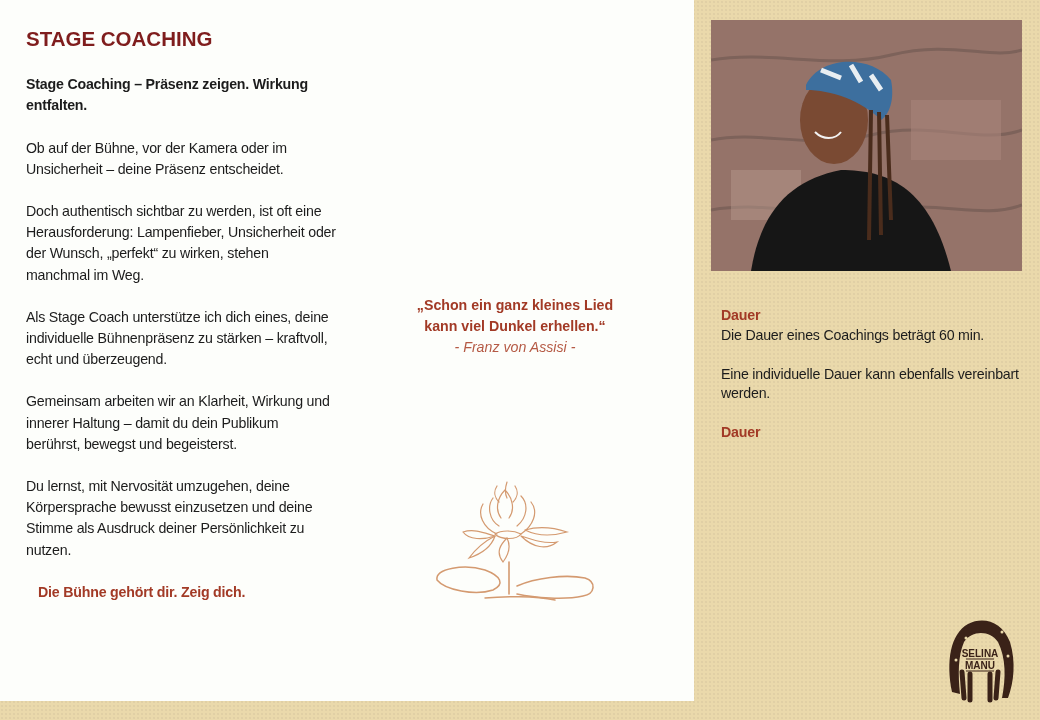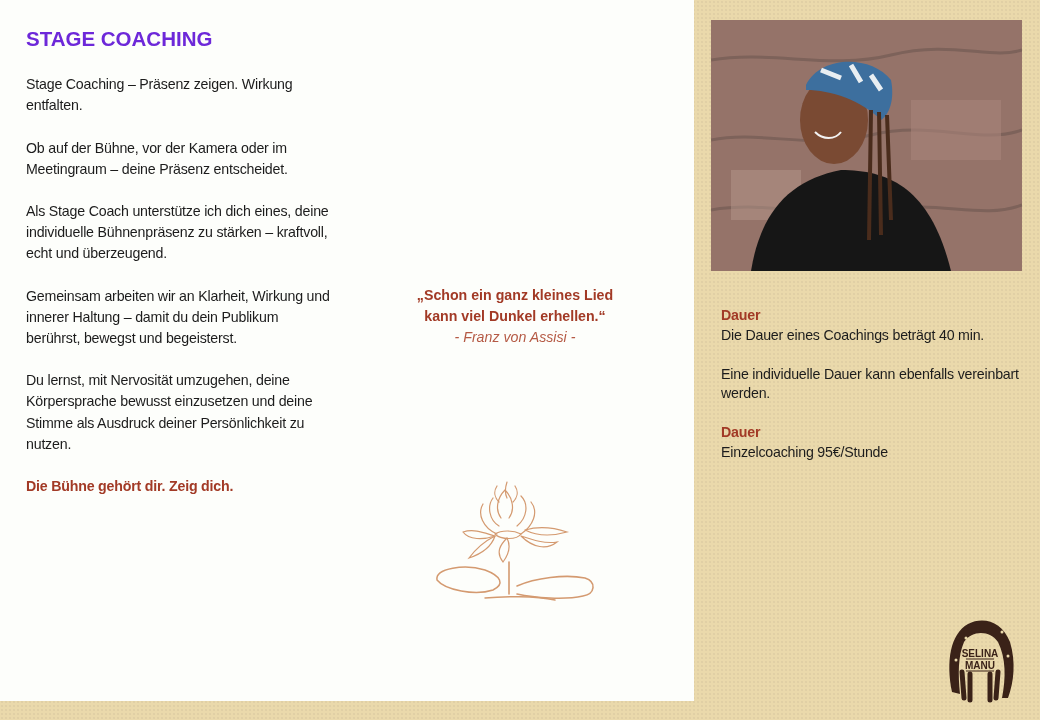--- a/index.html
+++ b/index.html
@@ -13,29 +13,29 @@
   .white-panel {
     position: absolute; left: 0; top: 0; width: 694px; height: 701px;
     background: #fdfefb;
   }
   .left-col {
     position: absolute; left: 26px; top: 28px; width: 310px;
     color: #1c1c1c; font-size: 14.2px; line-height: 21.2px;
     letter-spacing: -0.2px;
   }
   .page-title {
-    color: #6d28d9; font-weight: bold; font-size: 20.5px; margin: 0 0 25px 0;
+    color: #7f1d1d; font-weight: bold; font-size: 20.5px; margin: 0 0 25px 0;
     letter-spacing: 0;
   }
-  .subtitle { font-weight: normal; margin: 15px 0 21px 0; }
+  .subtitle { font-weight: bold; margin: 15px 0 21px 0; }
   .para { margin: 0 0 21px 0; }
-  .closing { color: #a23a26; font-weight: bold; margin: 0; }
+  .closing { color: #a23a26; font-weight: bold; margin: 12px; }
 
   .quote-block {
-    position: absolute; left: 380px; top: 285px; width: 270px; text-align: center;
+    position: absolute; left: 380px; top: 295px; width: 270px; text-align: center;
     font-size: 14.2px; line-height: 21px;
   }
   .quote-text { color: #a23a26; font-weight: bold; }
   .quote-author { color: #b55a45; font-style: italic; }
   .lotus { position: absolute; left: 425px; top: 478px; width: 180px; height: 128px; }
 
   .photo {
     position: absolute; left: 711px; top: 20px; width: 311px; height: 251px;
     background: linear-gradient(135deg, #8c6e66 0%, #a58077 35%, #9a7a70 60%, #b0968a 100%);
     overflow: hidden;
@@ -49,21 +49,22 @@
   .logo { position: absolute; left: 944px; top: 612px; width: 72px; height: 92px; }
 </style>
 </head>
 <body>
 
 <div class="white-panel"></div>
 
 <div class="left-col">
   <h1 class="page-title">STAGE COACHING</h1>
   <p class="subtitle">Stage Coaching  – Präsenz zeigen. Wirkung entfalten.</p>
-  <p class="para">Ob auf der Bühne, vor der Kamera oder im Meetingraum – deine Präsenz entscheidet.</p>
+  <p class="para">Ob auf der Bühne, vor der Kamera oder im Unsicherheit – deine Präsenz entscheidet.</p>
+  <p class="para">Doch authentisch sichtbar zu werden, ist oft eine Herausforderung: Lampenfieber, Unsicherheit oder der Wunsch, „perfekt“ zu wirken, stehen manchmal im Weg.</p>
   <p class="para">Als Stage Coach unterstütze ich dich eines, deine individuelle Bühnenpräsenz zu stärken – kraftvoll, echt und überzeugend.</p>
   <p class="para">Gemeinsam arbeiten wir an Klarheit, Wirkung und innerer Haltung – damit du dein Publikum berührst, bewegst und begeisterst.</p>
   <p class="para">Du lernst, mit Nervosität umzugehen, deine Körpersprache bewusst einzusetzen und deine Stimme als Ausdruck deiner Persönlichkeit zu nutzen.</p>
   <p class="closing">Die Bühne gehört dir. Zeig dich.</p>
 </div>
 
 <div class="quote-block">
   <div class="quote-text">„Schon ein ganz kleines Lied</div>
   <div class="quote-text">kann viel Dunkel erhellen.“</div>
   <div class="quote-author">- Franz von Assisi -</div>
@@ -98,26 +99,25 @@
     <ellipse cx="123" cy="100" rx="34" ry="44" fill="#7a4a33"></ellipse>
     <path d="M95 65 C110 35 160 35 180 60 C184 80 178 95 170 100 C150 80 120 70 95 70 Z" fill="#3d6f9e"></path>
     <path d="M110 50 L130 58 M140 45 L150 62 M160 55 L170 70" stroke="#e8eef2" stroke-width="5"></path>
     <path d="M160 90 L158 220 M168 92 L170 215 M176 95 L180 200" stroke="#4a2c1c" stroke-width="4"></path>
     <path d="M104 112 C112 120 124 120 130 112" stroke="#f2f2f2" stroke-width="2" fill="none"></path>
   </svg>
 </div>
 
 <div class="right-col">
   <div class="r-head">Dauer</div>
-  <div>Die Dauer eines Coachings beträgt 40 min.</div>
+  <div>Die Dauer eines Coachings beträgt 60 min.</div>
   <div class="r-gap"></div>
   <div>Eine individuelle Dauer kann ebenfalls vereinbart werden.</div>
   <div class="r-gap"></div>
   <div class="r-head">Dauer</div>
-  <div>Einzelcoaching 95€/Stunde</div>
   <div class="r-gap"></div>
   <div class="r-gap"></div>
 </div>
 
 <svg class="logo" viewBox="0 0 72 92">
   <path d="M8 80 C2 50 6 22 24 12 C40 4 58 10 66 30 C72 50 70 70 64 86 L58 86 C62 66 62 46 54 30 C46 18 28 18 20 30 C14 44 14 62 16 82 Z" fill="#3a2218"></path>
   <path d="M18 60 L20 86 M26 62 L26 88 M46 62 L46 88 M54 60 L52 86" stroke="#3a2218" stroke-width="5" stroke-linecap="round"></path>
   <circle cx="22" cy="26" r="1.5" fill="#ead9ab"></circle>
   <circle cx="58" cy="20" r="1.5" fill="#ead9ab"></circle>
   <circle cx="64" cy="44" r="1.5" fill="#ead9ab"></circle>

